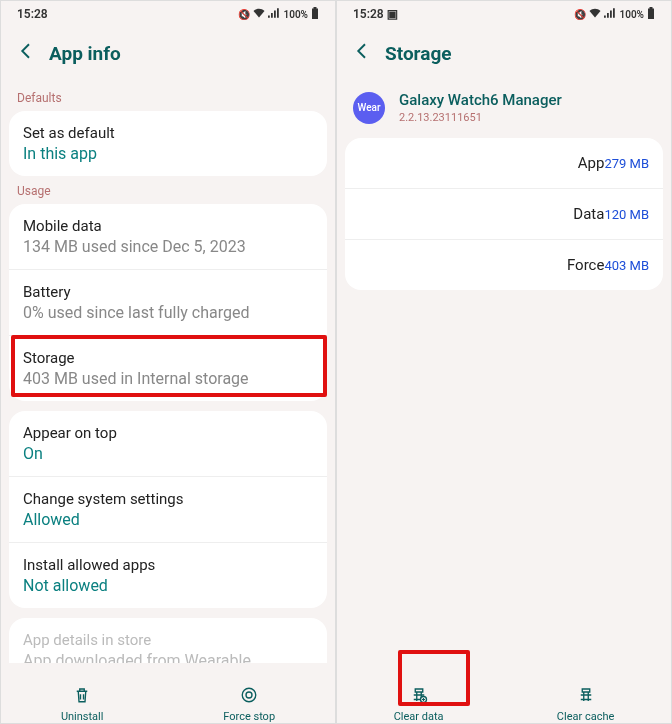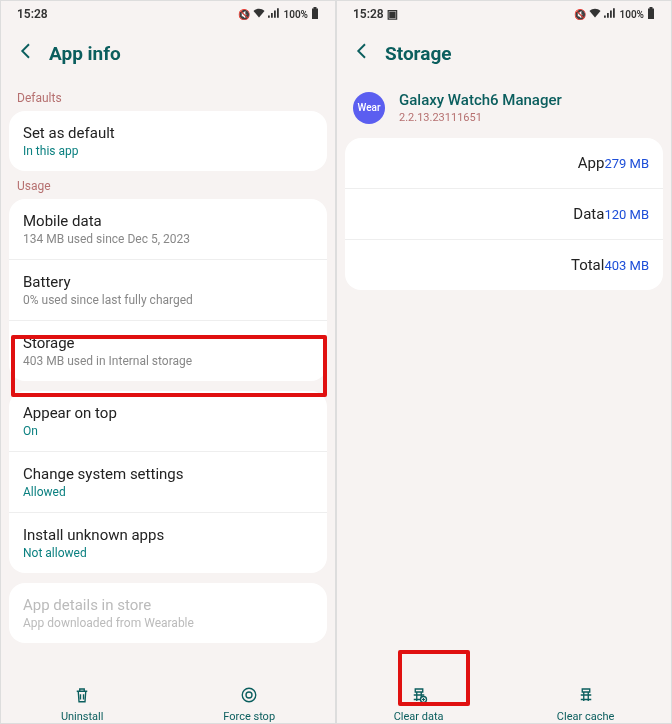--- a/index.html
+++ b/index.html
@@ -83,21 +83,21 @@
       overflow: hidden;
     }
     .row {
       padding: 13px 14px;
       display: flex;
       flex-direction: column;
       gap: 2px;
     }
     .row + .row { border-top: 1px solid #eeeeee; }
     .row-title { font-size: 15px; color: #222; }
-    .row-sub { font-size: 12px; color: #888; }
+    .row-sub { font-size: 16px; color: #888; }
     .row-sub.accent { color: #0b8080; }
     .row-sub.disabled { color: #bbb; }
     .row-disabled .row-title { color: #bbb; }
     .highlight {
       border: 4px solid #e01010;
       position: absolute;
       border-radius: 2px;
       pointer-events: none;
     }
     .hl-storage { left: 10px; top: 334px; width: 316px; height: 62px; }
@@ -201,21 +201,21 @@
     <div class="card">
       <div class="row">
         <span class="row-title">Appear on top</span>
         <span class="row-sub accent">On</span>
       </div>
       <div class="row">
         <span class="row-title">Change system settings</span>
         <span class="row-sub accent">Allowed</span>
       </div>
       <div class="row">
-        <span class="row-title">Install unknown apps</span>
+        <span class="row-title">Install allowed apps</span>
         <span class="row-sub accent">Not allowed</span>
       </div>
     </div>
 
     <div style="height:10px"></div>
     <div class="card row-disabled">
       <div class="row">
         <span class="row-title">App details in store</span>
         <span class="row-sub disabled">App downloaded from Wearable</span>
       </div>
@@ -290,21 +290,21 @@
     <div class="card">
       <div class="kv-row">
         <span class="kv-label">App</span>
         <span class="kv-value">279 MB</span>
       </div>
       <div class="kv-row">
         <span class="kv-label">Data</span>
         <span class="kv-value">120 MB</span>
       </div>
       <div class="kv-row">
-        <span class="kv-label">Total</span>
+        <span class="kv-label">Force</span>
         <span class="kv-value">403 MB</span>
       </div>
     </div>
   </div>
 
   <div class="bottom-bar">
     <div class="bottom-item">
       <span>
         <svg viewBox="0 0 24 24">
             <path fill="none" stroke="#0b5e5e" stroke-width="1.8" d="M7 4h10v4H7zM5 12h14M5 18h14M9 8v12M15 8v12"></path>

